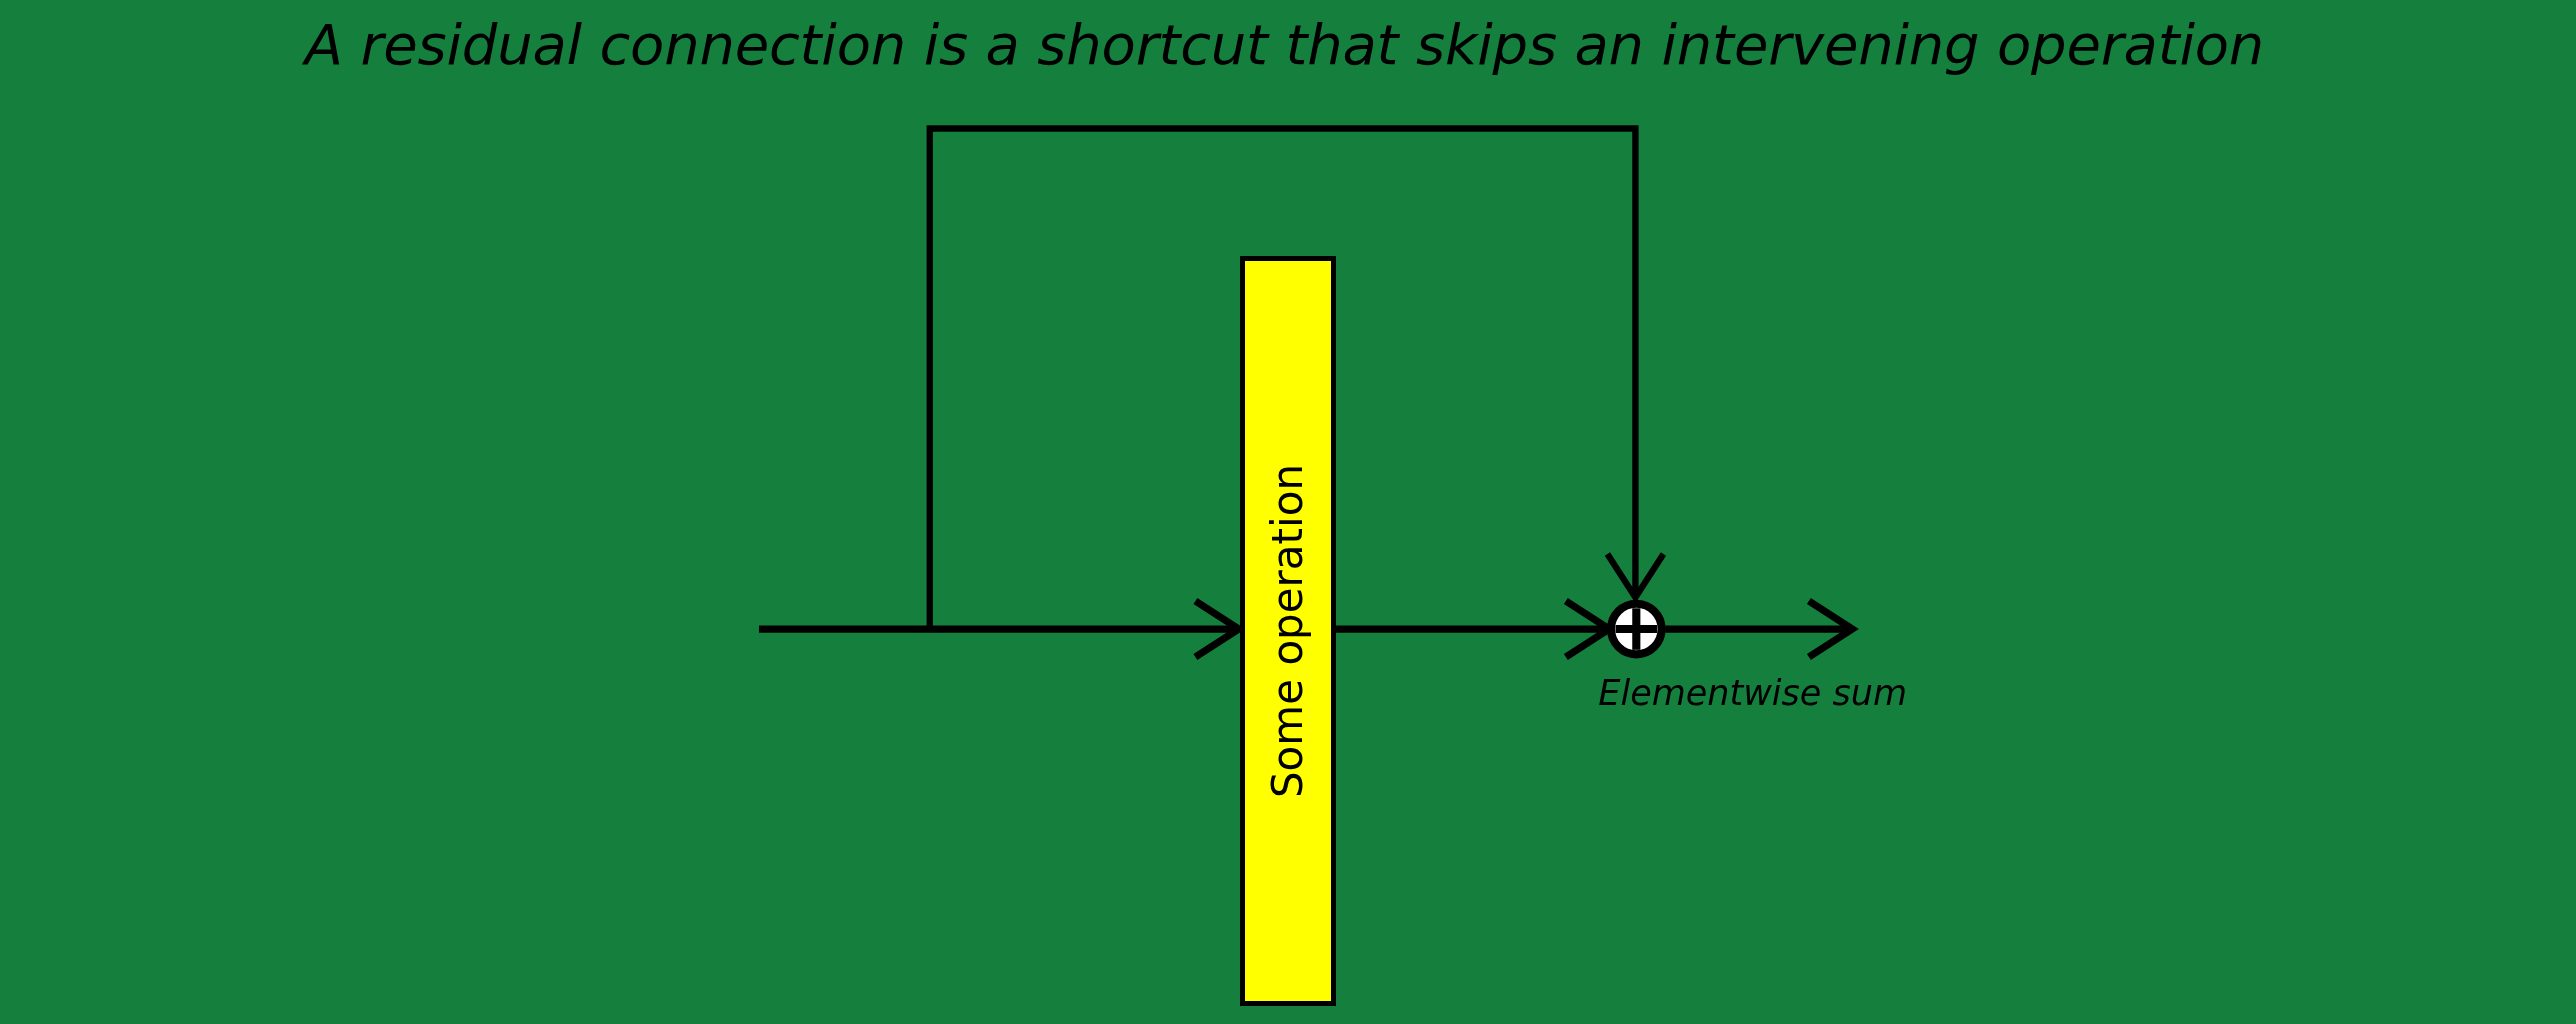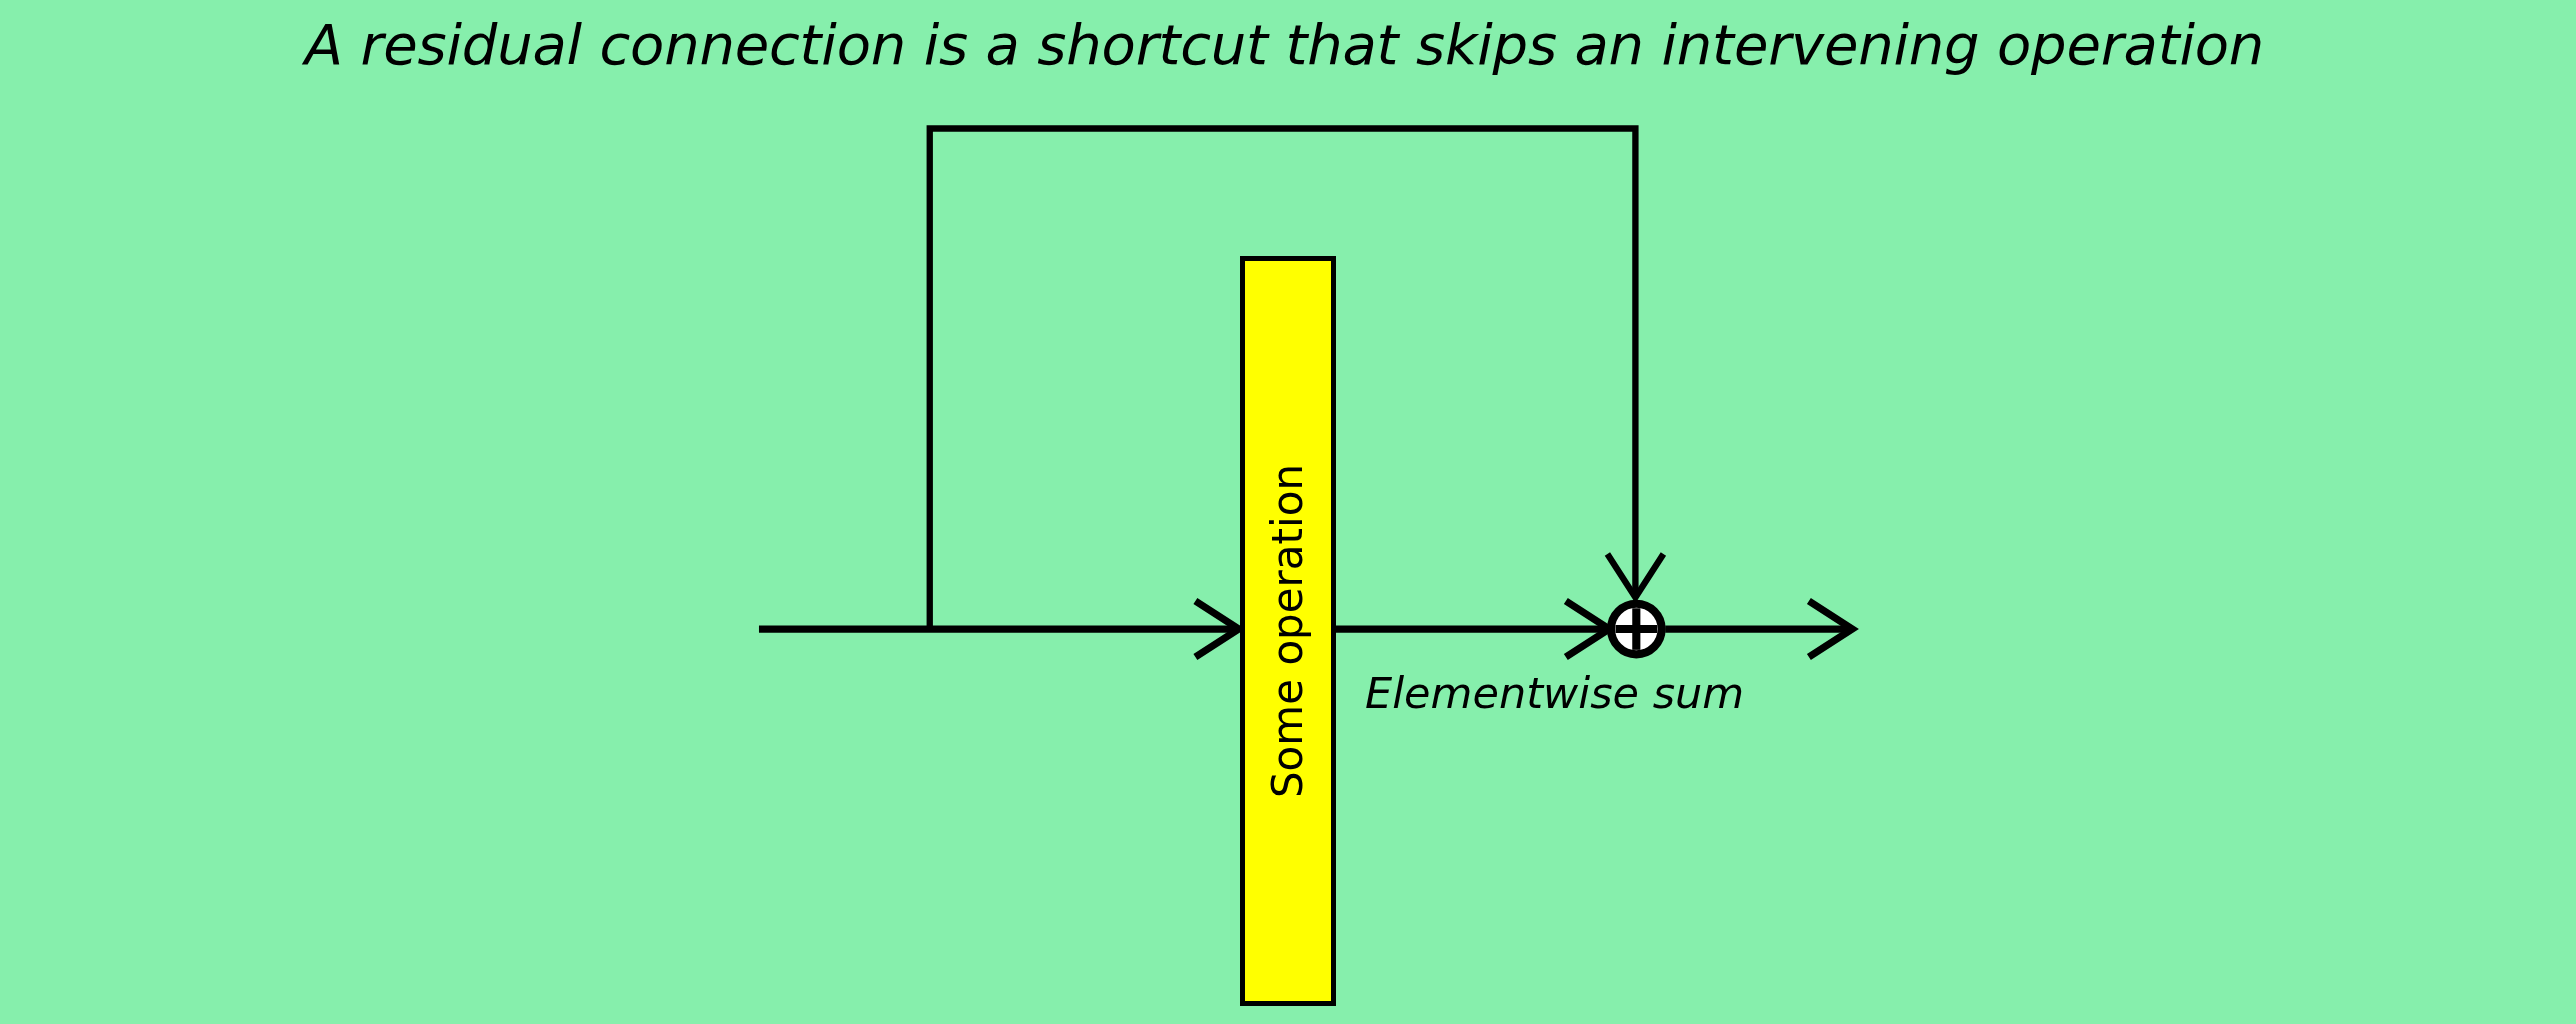--- a/index.html
+++ b/index.html
@@ -8,21 +8,21 @@
     padding: 0;
     background: #ffffff;
   }
   body {
     font-family: "DejaVu Sans", sans-serif;
   }
   #canvas {
     position: relative;
     width: 2576px;
     height: 1025px;
-    background: #86efac;
+    background: #15803d;
     overflow: hidden;
   }
   
   #title {
     position: absolute;
     left: 0;
     top: 7.2px;
     width: 2576px;
     text-align: center;
     font-family: "DejaVu Sans", "Liberation Sans", sans-serif;
@@ -77,25 +77,25 @@
     white-space: nowrap;
     transform: rotate(-90deg);
     transform-origin: center center;
   }
   
   #sum-caption {
     position: absolute;
     left: 1365px;
     top: 666px;
     width: 542px;
-    text-align: left;
+    text-align: right;
     font-family: "DejaVu Sans", "Liberation Sans", sans-serif;
     font-style: italic;
     font-weight: 400;
-    font-size: 43px;
+    font-size: 35px;
     line-height: 54px;
     color: #000000;
     white-space: nowrap;
   }
 </style>
 </head>
 <body>
 
 <div id="canvas">
 

